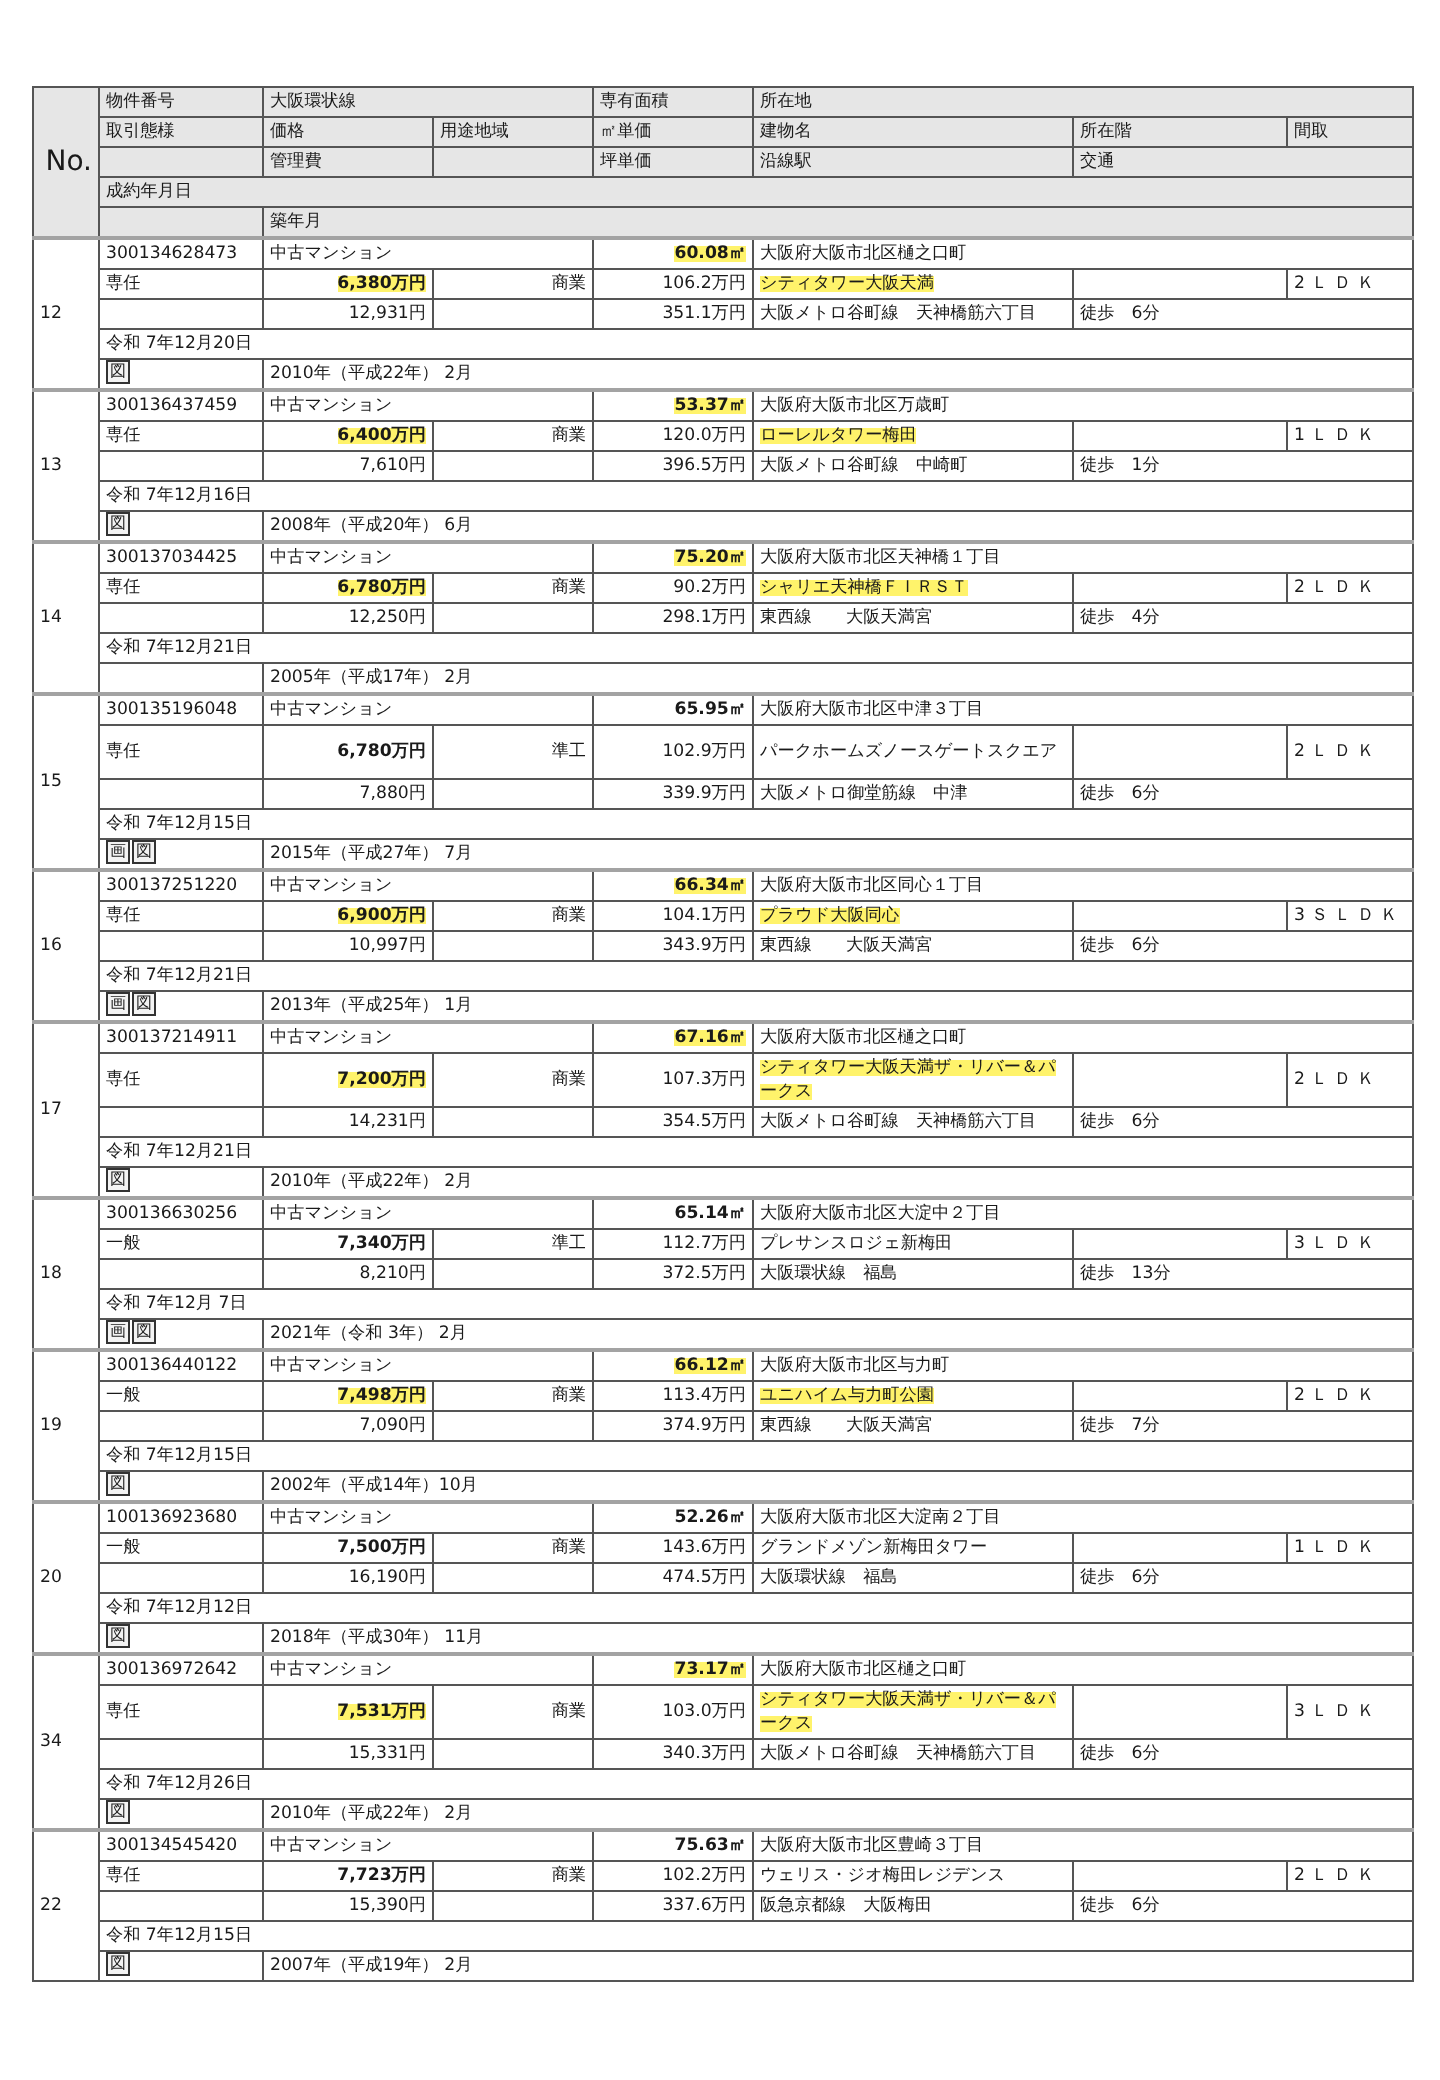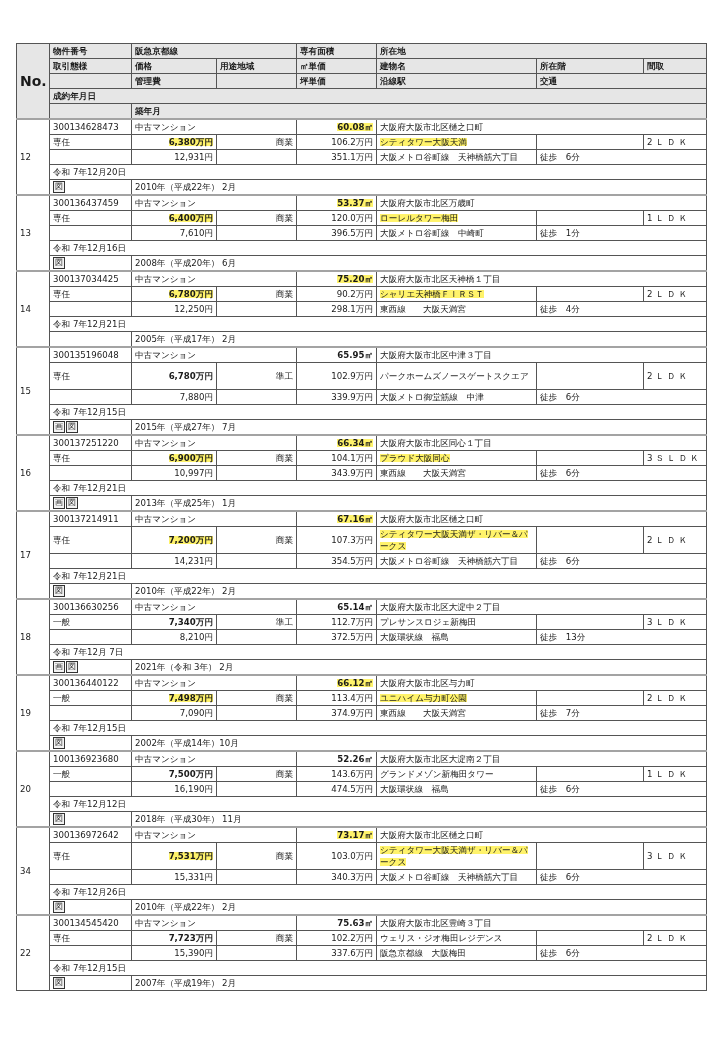--- a/index.html
+++ b/index.html
@@ -1,20 +1,20 @@
 <!DOCTYPE html>
 <html><head>
 <meta charset="utf-8">
 <style>
   html, body { margin:0; padding:0; background:#ffffff; }
   body { width:720px; height:1040px; position:relative; font-family:"DejaVu Sans", sans-serif; color:#1a1a1a; overflow:hidden; }
   .sheet { position:absolute; left:16px; top:43px; width:690px; }
   table { border-collapse:collapse; width:690px; table-layout:fixed; font-size:8.6px; }
   td { border:1px solid #555; padding:0 3px; height:14px; line-height:13px; white-space:nowrap; overflow:hidden; }
-  .hdr td { background:#e6e6e6; font-weight:bold; }
+  .hdr td { background:#e6e6e6; font-weight:normal; }
   .hdr td.no { text-align:right; font-size:14px; }
   .blk td.no { vertical-align:middle; }
   .blk { }
   tr.top td { border-top:2px solid #a3a3a3; }
   .r { text-align:right; }
   .b { font-weight:bold; }
   .i { }
   .hl { background:linear-gradient(transparent 10%, #fff36b 10%, #fff36b 90%, transparent 90%); padding:0 0; }
   .wrap { white-space:normal; line-height:12px; }
   .tall td { height:26px; }
@@ -33,21 +33,21 @@
         <col style="width:80px">
         <col style="width:80px">
         <col style="width:160px">
         <col style="width:107px">
         <col style="width:63px">
   </colgroup>
   <tbody id="tbody">
     <tr class="hdr">
       <td class="no" rowspan="5">No.</td>
       <td>物件番号</td>
-      <td colspan="2">阪急京都線</td>
+      <td colspan="2">大阪環状線</td>
       <td>専有面積</td>
       <td colspan="3">所在地</td>
     </tr>
     <tr class="hdr">
       <td>取引態様</td>
       <td>価格</td>
       <td>用途地域</td>
       <td>㎡単価</td>
       <td>建物名</td>
       <td>所在階</td>

